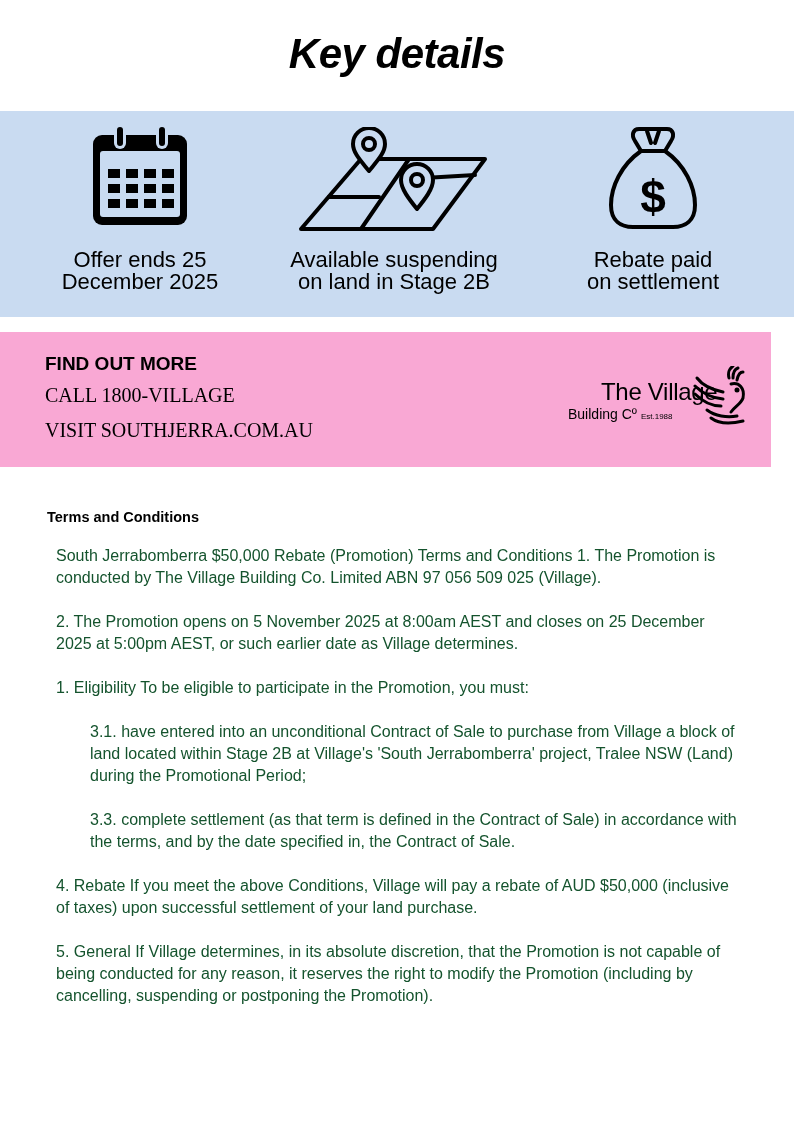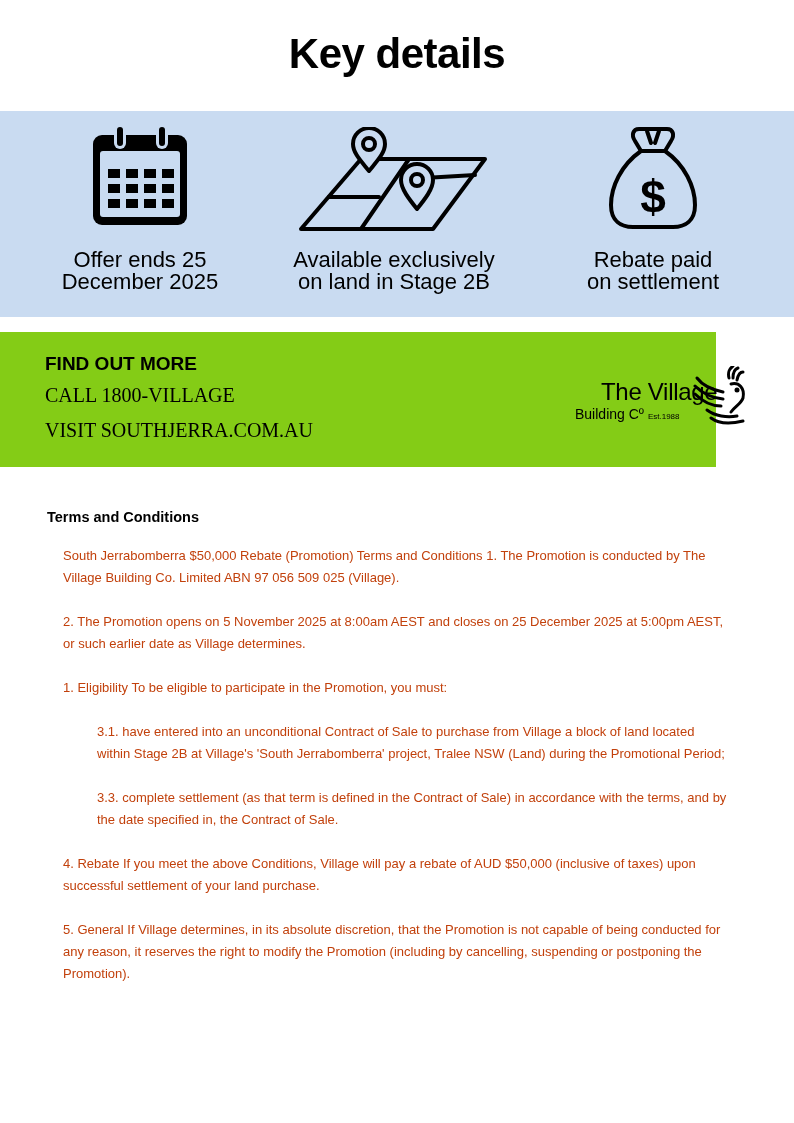--- a/index.html
+++ b/index.html
@@ -3,55 +3,55 @@
 <meta charset="utf-8">
 <style>
   html, body { margin: 0; padding: 0; }
   body {
     width: 794px; height: 1123px; position: relative; background: #ffffff;
     font-family: "Liberation Sans", sans-serif; color: #000; overflow: hidden;
   }
   .page-title {
     position: absolute; left: 0; top: 30px; width: 794px; text-align: center;
     font-family: "Liberation Sans", sans-serif; font-weight: 700; font-size: 42px;
-    letter-spacing: -0.5px; margin: 0;
+    letter-spacing: -0.5px; margin: 0; font-style: italic;
   }
   .highlights {
     position: absolute; left: 0; top: 111px; width: 794px; height: 206px;
     background: #c9dbf1;
   }
   .feature { position: absolute; top: 0; height: 206px; text-align: center; }
   .feature .icon { position: absolute; left: 50%; transform: translateX(-50%); top: 14px; }
   .feature .label {
     position: absolute; top: 138px; left: 0; width: 100%;
     font-size: 22px; line-height: 22px; font-family: "Liberation Sans", sans-serif;
   }
   .f1 { left: 40px; width: 200px; }
   .f2 { left: 279px; width: 230px; }
   .f3 { left: 563px; width: 180px; }
 
   .contact {
-    position: absolute; left: 0; top: 332px; width: 716px; height: 135px;
-    background: #84cc16;
+    position: absolute; left: 0; top: 332px; width: 771px; height: 135px;
+    background: #f9a8d4;
   }
   .col { position: absolute; top: 20px; }
   .col .head { font-weight: 700; font-size: 19px; height: 24px; line-height: 24px; }
   .col .line { font-size: 20px; height: 32px; line-height: 32px; margin-top: 3px; font-family: Liberation Serif, serif; }
   .col1 { left: 45px; }
   .col2 { left: 353px; }
   .logo { position: absolute; left: 563px; top: 34px; width: 190px; height: 64px; }
   .logo .name { position: absolute; left: 2px; top: 14px; font-size: 24px; line-height: 24px; letter-spacing: -0.3px; margin-left: 36px; }
-  .logo .sub { position: absolute; left: 12px; top: 40px; font-size: 14px; line-height: 16px; }
+  .logo .sub { position: absolute; left: 5px; top: 40px; font-size: 14px; line-height: 16px; }
   .logo .est { font-size: 8px; margin-left: 4px; }
   .logo .bird { position: absolute; left: 130px; top: 0; }
 
   .terms { position: absolute; left: 47px; top: 507px; width: 700px; }
   .terms h2 { margin: 0; font-size: 14.5px; font-weight: 700; line-height: 20px; }
   .terms p {
-    margin: 16px; font-size: 13px; line-height: 22px; color: #c2410c;
+    margin: 9px; font-size: 16px; line-height: 22px; color: #14532d;
     font-family: "Liberation Sans", sans-serif;
   }
   .terms .p1 { margin-top: 18px; }
   .terms .gap { margin-top: 22px; }
   .terms .sub { padding-left: 34px; }
 </style>
 </head>
 <body>
 
 <h1 class="page-title">Key details</h1>
@@ -93,21 +93,21 @@
         <line x1="30" y1="70" x2="80" y2="70"></line>
         <line x1="62" y1="102" x2="110" y2="32"></line>
         <line x1="108" y1="52" x2="176" y2="48"></line>
         <path d="M70,44 C62,34 54,26 54,17 A16,16 0 1 1 86,17 C86,26 78,34 70,44 Z" fill="#c9dbf1"></path>
         <circle cx="70" cy="17" r="6"></circle>
         <path d="M118,82 C110,72 102,62 102,53 A16,16 0 1 1 134,53 C134,62 126,72 118,82 Z" fill="#c9dbf1"></path>
         <circle cx="118" cy="53" r="6"></circle>
       </g>
     </svg>
     <div class="label">
-      <div>Available exclusively</div>
+      <div>Available suspending</div>
       <div>on land in Stage 2B</div>
     </div>
   </div>
 
   <div class="feature f3">
     <svg class="icon" width="92" height="106" viewBox="0 0 92 106">
       <g fill="none" stroke="#000" stroke-width="4" stroke-linejoin="round" stroke-linecap="round">
         <path d="M32,4 L60,4 C66,4 68,10 64,16 L58,26 L34,26 L28,16 C24,10 26,4 32,4 Z"></path>
         <line x1="40" y1="6" x2="44" y2="18"></line>
         <line x1="52" y1="6" x2="48" y2="18"></line>

